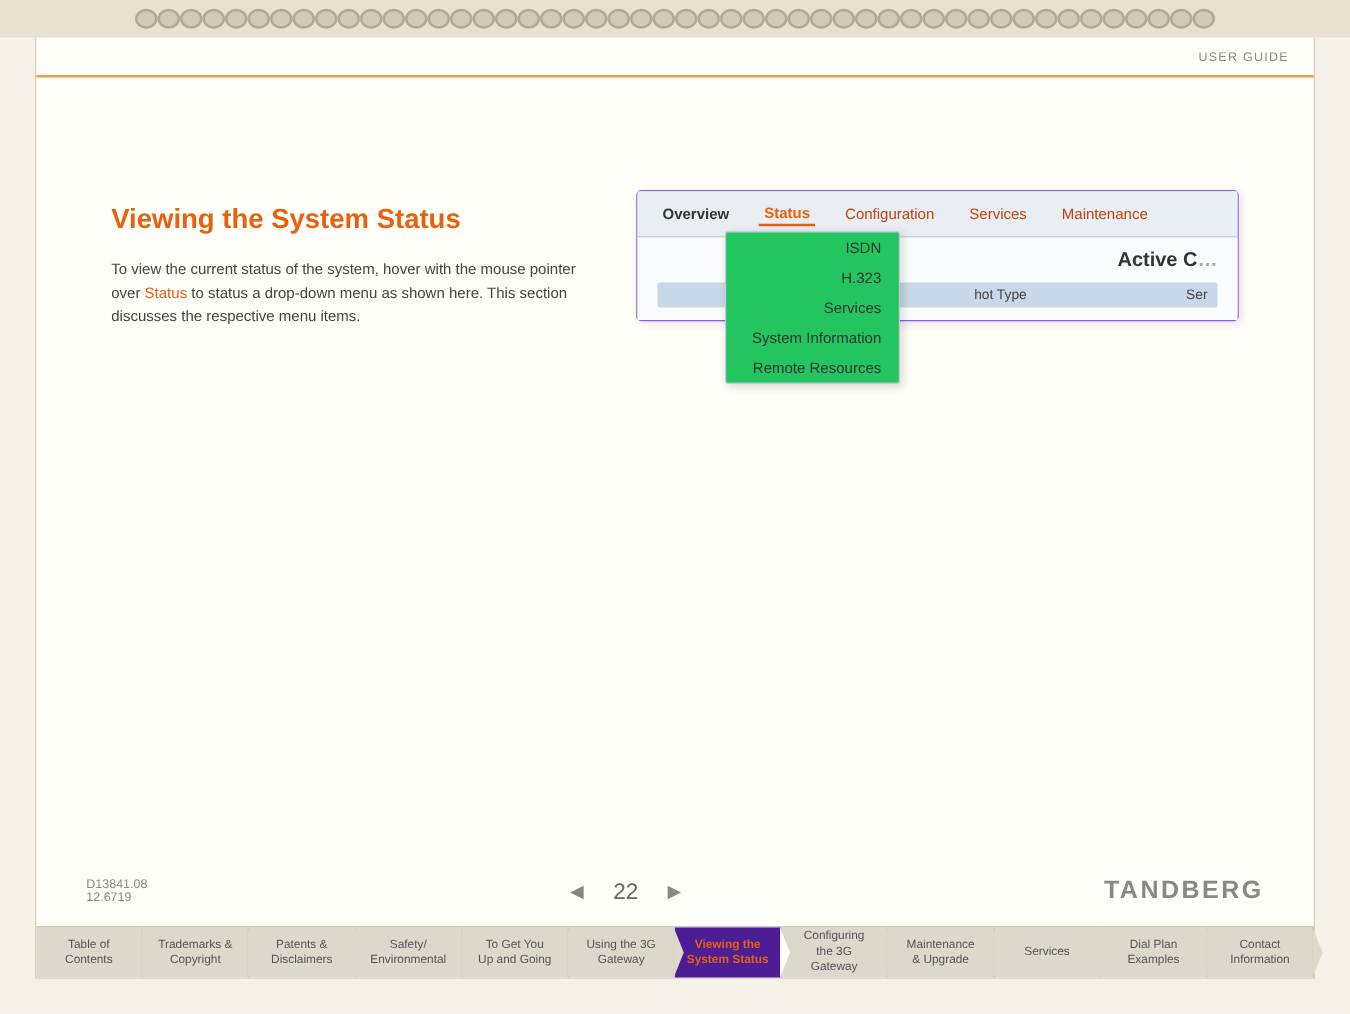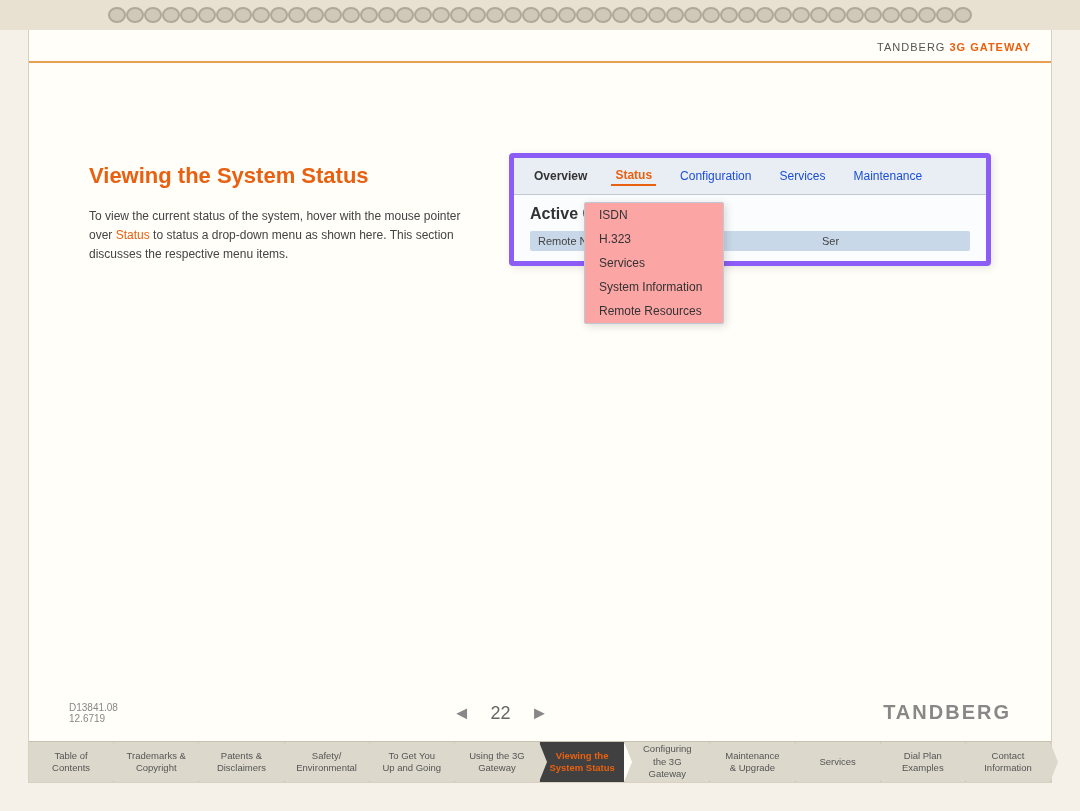--- a/index.html
+++ b/index.html
@@ -109,40 +109,41 @@
 
     
     .ui-mockup {
       flex: 1;
       position: relative;
       margin-top: -10px;
     }
 
     .mockup-container {
       background: #f0f4f8;
-      border: 5px solid #8b5cf6;
+      border: 1px solid #8b5cf6;
       border-radius: 4px;
       overflow: visible;
       position: relative;
       box-shadow: 2px 2px 8px rgba(0,0,0,0.1);
+      text-align: right;
     }
 
     
     .mockup-nav {
       background: #e8eef4;
       border-bottom: 1px solid #c0c8d0;
       padding: 8px 16px;
       display: flex;
       gap: 20px;
       align-items: center;
       font-size: 12px;
     }
 
     .nav-item {
-      color: #1d4ed8;
+      color: #c2410c;
       cursor: pointer;
       padding: 2px 4px;
     }
 
     .nav-item.active {
       color: #e86010;
       font-weight: bold;
       border-bottom: 2px solid #e86010;
     }
 
@@ -174,23 +175,23 @@
       border-radius: 2px;
     }
 
     .table-col {
       flex: 1;
     }
 
     
     .dropdown-overlay {
       position: absolute;
-      top: 44px;
+      top: 32px;
       left: 70px;
-      background: #fca5a5;
+      background: #22c55e;
       border: 1px solid #c0c8d4;
       box-shadow: 2px 2px 8px rgba(0,0,0,0.15);
       z-index: 20;
       min-width: 140px;
       border-radius: 2px;
     }
 
     .dropdown-item {
       padding: 5px 14px;
       font-size: 12px;
@@ -224,21 +225,21 @@
       text-align: center;
       cursor: pointer;
       flex: 1;
       background: #ddd8cc;
       border-right: 1px solid #c8c0b0;
       line-height: 1.3;
     }
 
     .nav-tab.active-tab {
       color: #e86010;
-      background: #404040;
+      background: #4c1d95;
       font-weight: bold;
     }
 
     .nav-tab::after {
       content: '';
       position: absolute;
       right: -8px;
       top: 50%;
       transform: translateY(-50%);
       width: 0;
@@ -344,24 +345,21 @@
   <div class="spiral-loop"></div>
   <div class="spiral-loop"></div>
   <div class="spiral-loop"></div>
   <div class="spiral-loop"></div>
   <div class="spiral-loop"></div>
 </div>
 
 <div class="page">
 
   <div class="page-header">
-    <div class="header-brand">
-      <span>TANDBERG</span>
-      <span class="brand-orange">3G GATEWAY</span>
-    </div>
+    <div class="header-subtitle">USER GUIDE</div>
   </div>
 
   <div class="page-content">
 
     <div class="content-body">
 
       <div class="text-section">
         <div class="section-title">Viewing the System Status</div>
         <div class="section-body">
           <span>To view the current status of the system, hover with the mouse pointer over </span><span class="text-link">Status</span><span> to status a drop-down menu as shown here. This section discusses the respective menu items.</span>

